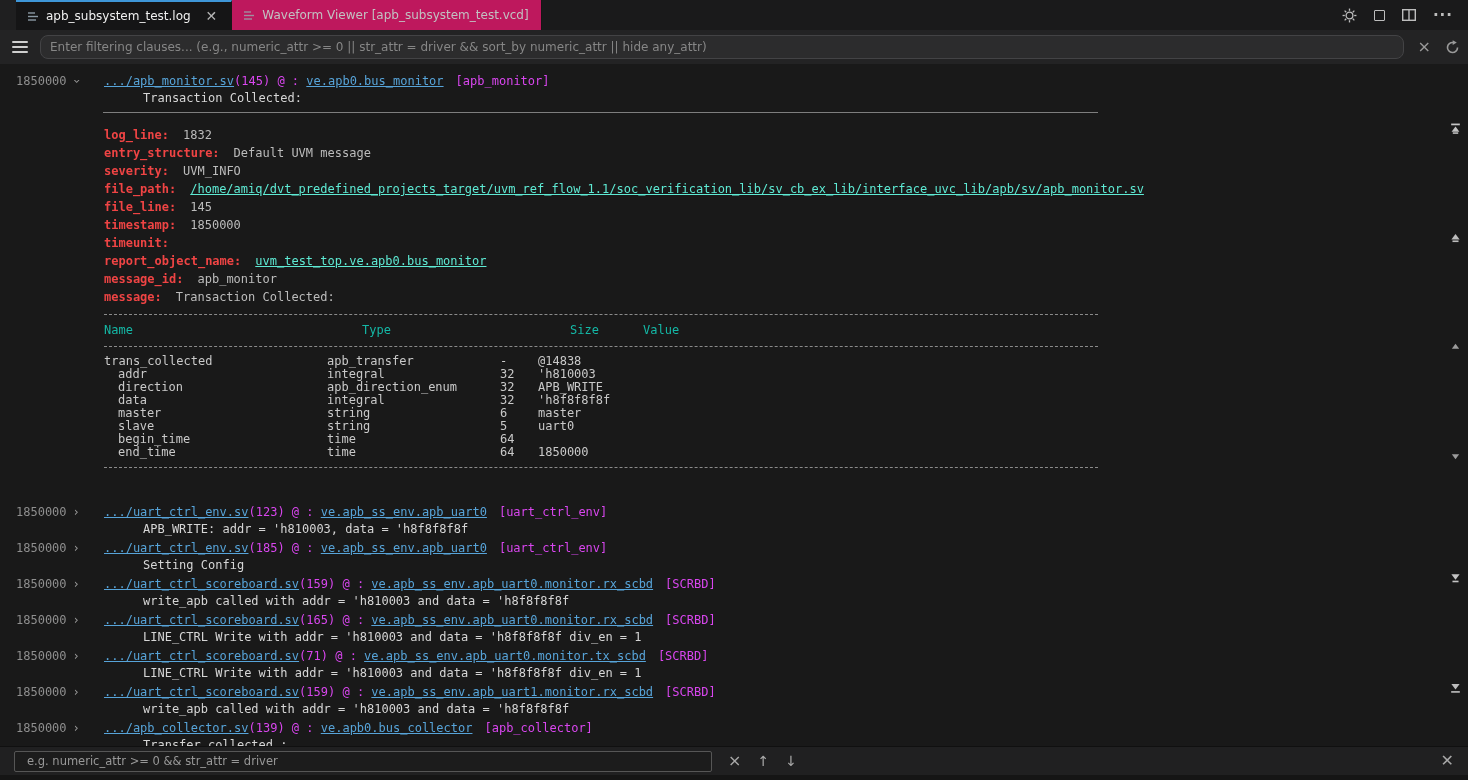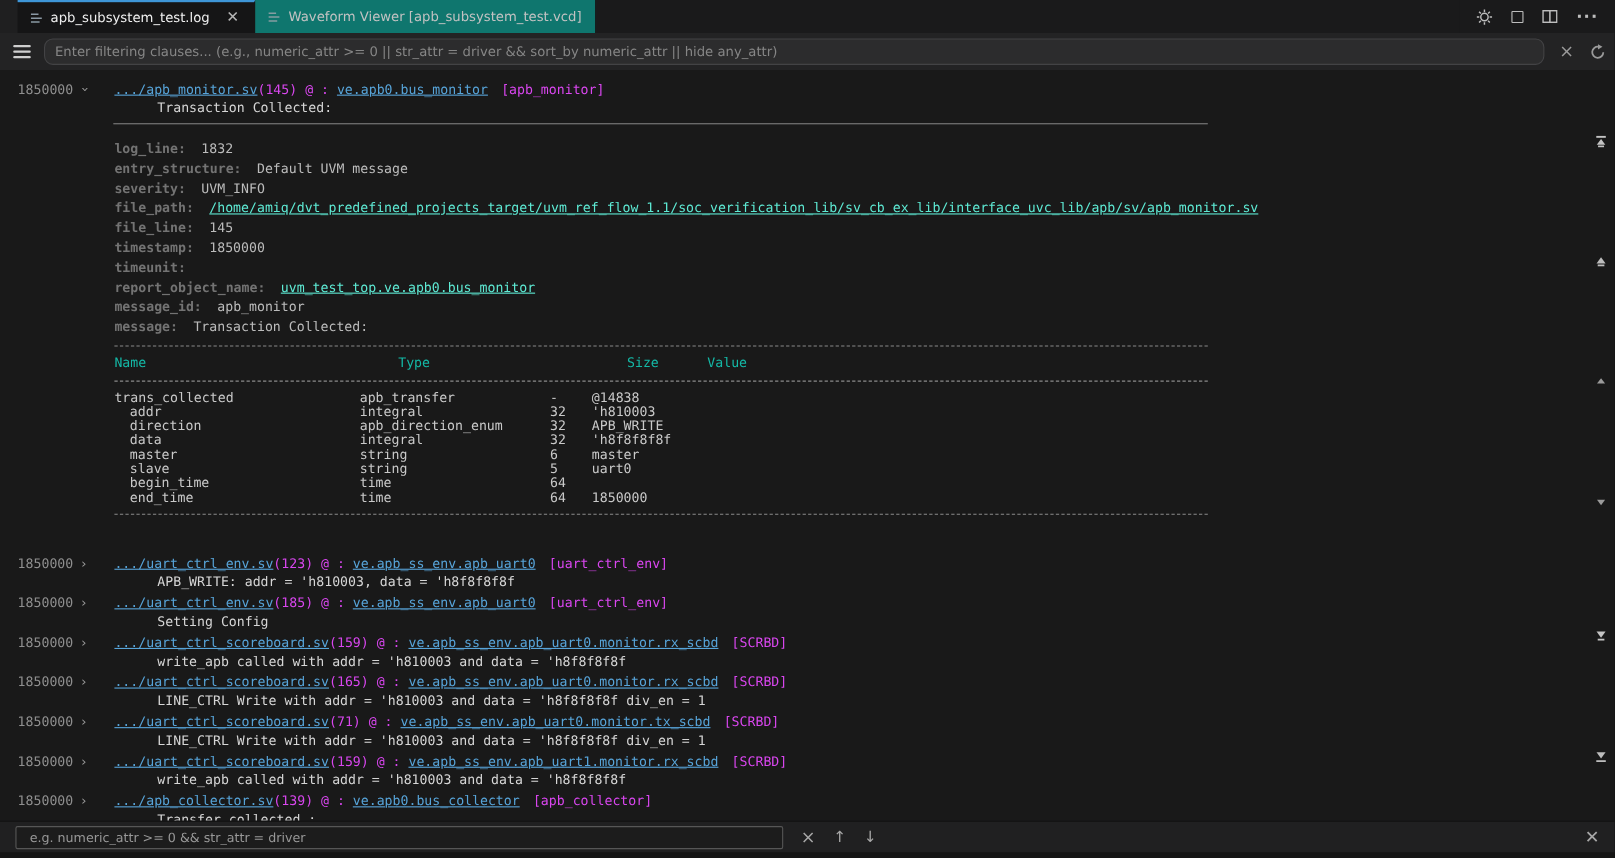--- a/index.html
+++ b/index.html
@@ -4,21 +4,21 @@
 <style>
   * { margin:0; padding:0; box-sizing:border-box; }
   html,body { width:1468px; height:780px; overflow:hidden; background:#141414; }
   .app { width:1468px; height:780px; display:flex; flex-direction:column;
          font-family:"DejaVu Sans", sans-serif; }
 
   
   .tabbar { height:30px; background:#1f1f20; display:flex; align-items:stretch; flex:none; }
   .tabbar .spacer-left { width:16px; flex:none; }
   .tab { display:flex; align-items:center; padding:0 12px; gap:7px; cursor:pointer;
-         font-size:12px; color:#c2c2c2; background:#0f766e; border-right:1px solid #161616; }
+         font-size:12px; color:#c2c2c2; background:#be185d; border-right:1px solid #161616; }
   .tab.active { background:#151516; color:#f0f0f0; border-top:2px solid #3e96d8; }
   .tab .ficon { display:inline-flex; opacity:.85; }
   .tab .close { color:#b5b5b5; font-size:14px; line-height:14px; margin-left:6px; padding:0 2px; }
   .tabbar .grow { flex:1; background:#1a1a1b; }
   .winctrls { display:flex; align-items:center; gap:17px; padding:0 15px; background:#1a1a1b; }
   .winctrls .wicon { display:inline-flex; align-items:center; justify-content:center; color:#bdbdbd; cursor:pointer; }
   .wicon .sq { width:11px; height:11px; border:1.4px solid #bdbdbd; border-radius:1px; }
   .wicon.dots { font-size:15px; letter-spacing:1px; color:#bdbdbd; font-weight:bold; }
 
   
@@ -43,21 +43,21 @@
   .econtent { flex:1; min-width:0; }
   .line1 { line-height:17px; white-space:pre; }
   .line2 { line-height:17px; white-space:pre; padding-left:39px; color:#d6d6d6; }
   a.link, .link { color:#57a4d9; text-decoration:underline; cursor:pointer; }
   .plain { color:#d946ef; }
   .tag { margin-left:12px; }
 
   
   .details { margin:5px 0 24px 103px; width:995px; border-top:1px solid #7e7e7e; padding:13px 0 4px 1px; }
   .drow { line-height:18px; white-space:pre; }
-  .dkey { font-weight:bold; color:#737373; }
+  .dkey { font-weight:bold; color:#ef4444; }
   .dval { color:#bcbcbc; margin-left:14px; }
   .dval.link { color:#5eead4; }
   .dsep { border-top:1px dashed #8a8a8a; height:0; margin:8px 0; }
   .thead, .trow { display:grid; grid-template-columns:223px 173px 38px auto; }
   .thead { line-height:15px; color:#14b8a6;gap:35px; }
   .trow { line-height:13px; color:#c9c9c9; }
   .tc { white-space:pre; }
   .tc.ind { padding-left:14px; }
 
   

